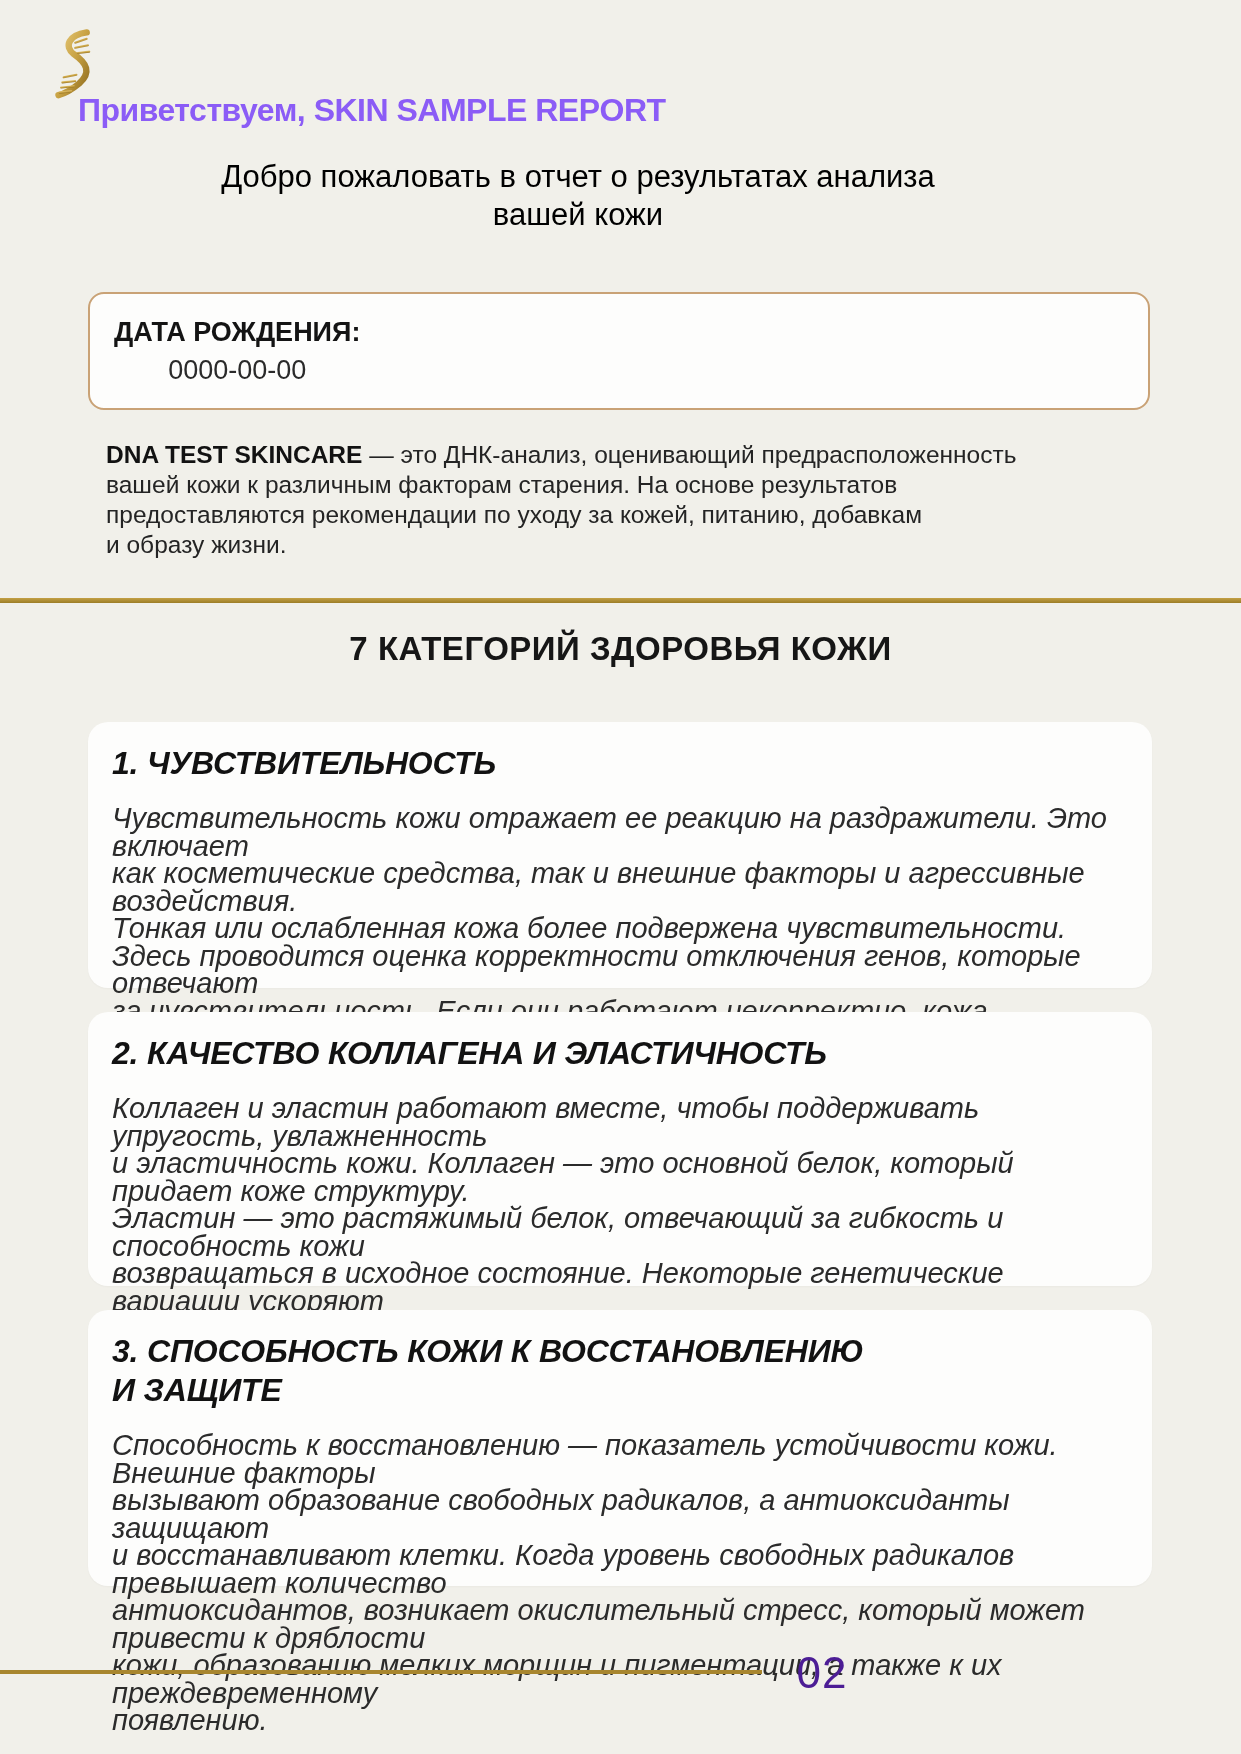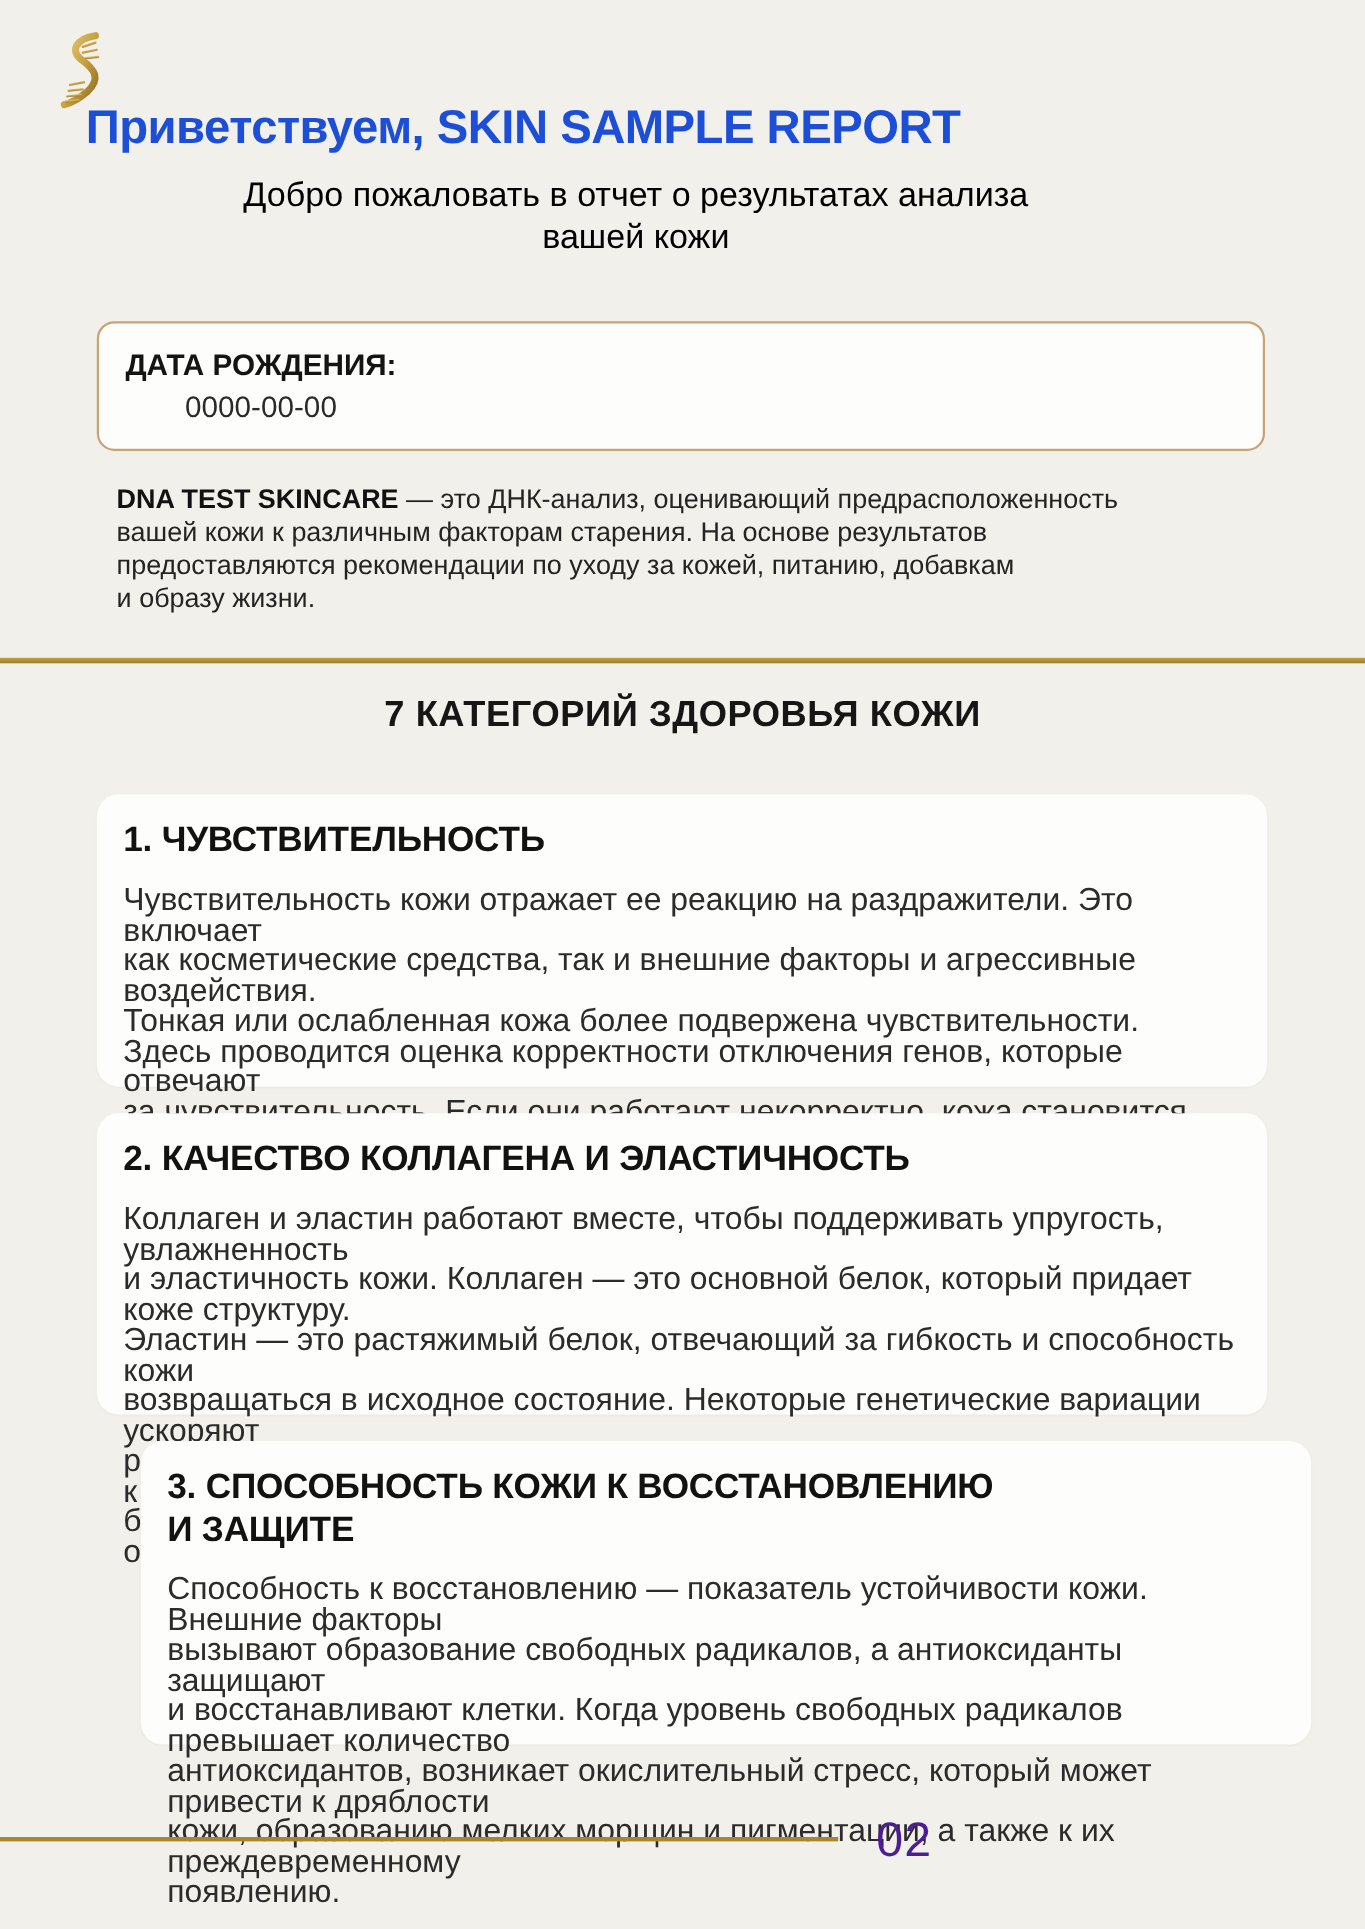--- a/index.html
+++ b/index.html
@@ -10,22 +10,22 @@
     font-family: "Liberation Sans", sans-serif;
     color: #1c1c1c;
     overflow: hidden;
   }
   .abs { position: absolute; }
 
   
   #logo { left: 40px; top: 26px; width: 78px; height: 82px; }
   #page-title {
     left: 78px; top: 92px; width: 1080px;
-    font-size: 43px; font-weight: 800; letter-spacing: -0.5px;
-    color: #1d4ed8;
+    font-size: 32px; font-weight: 800; letter-spacing: -0.5px;
+    color: #8b5cf6;
   }
   #page-subtitle {
     left: 78px; top: 158px; width: 1000px;
     font-size: 31px; font-weight: 400; line-height: 1.23;
     color: #000000; white-space: pre-line; text-align: center;
   }
 
   
   #info-box {
     left: 88px; top: 292px; width: 1062px; height: 118px;
@@ -65,24 +65,25 @@
   }
 
   
   .card {
     left: 88px; width: 1064px;
     background: #fdfdfc;
     border-radius: 20px;
     box-sizing: border-box;
     padding: 22px 30px 24px 24px;
     box-shadow: 0 1px 2px rgba(0,0,0,0.03);
+    font-style: italic;
   }
   #card-1 { top: 722px; height: 266px; }
   #card-2 { top: 1012px; height: 274px; }
-  #card-3 { top: 1310px; height: 276px; margin-left: 40px; }
+  #card-3 { top: 1310px; height: 276px; }
   .card-title {
     font-size: 32px; font-weight: 800; color: #121212;
     letter-spacing: -0.2px; line-height: 1.22;
     margin: 0 0 22px 0; white-space: pre-line;
   }
   .card-body {
     font-size: 29px; line-height: 27.5px; color: #2b2b2b;
     white-space: pre-line;
   }
 

